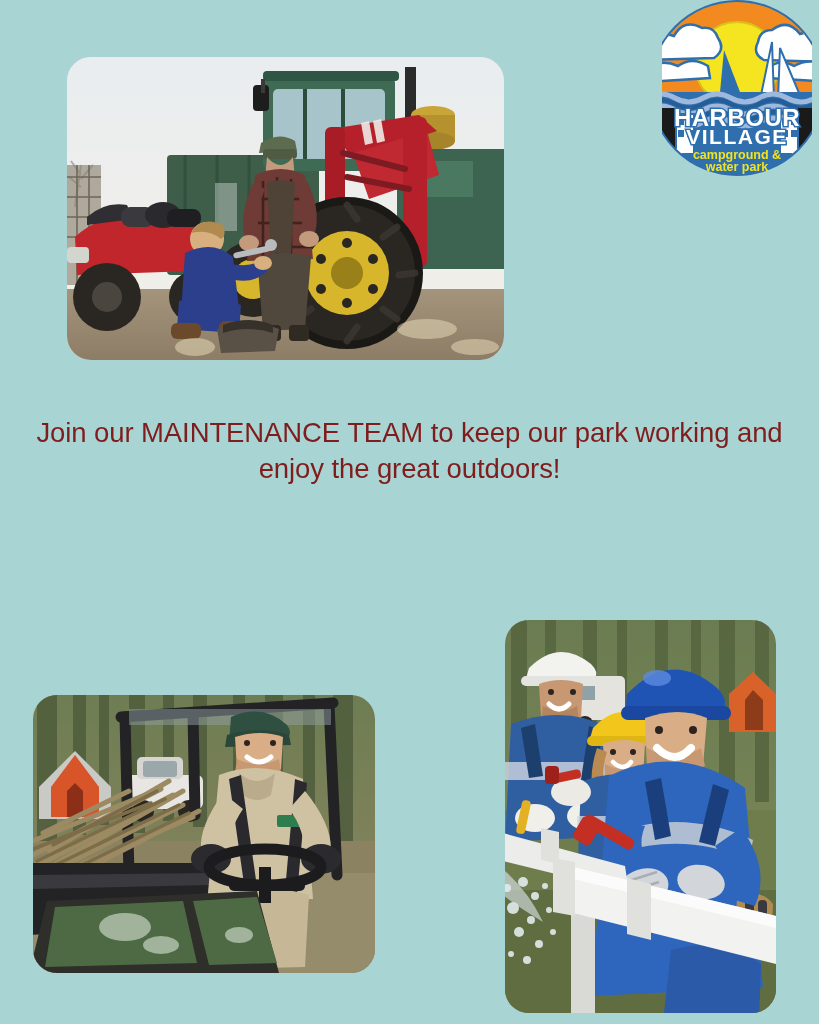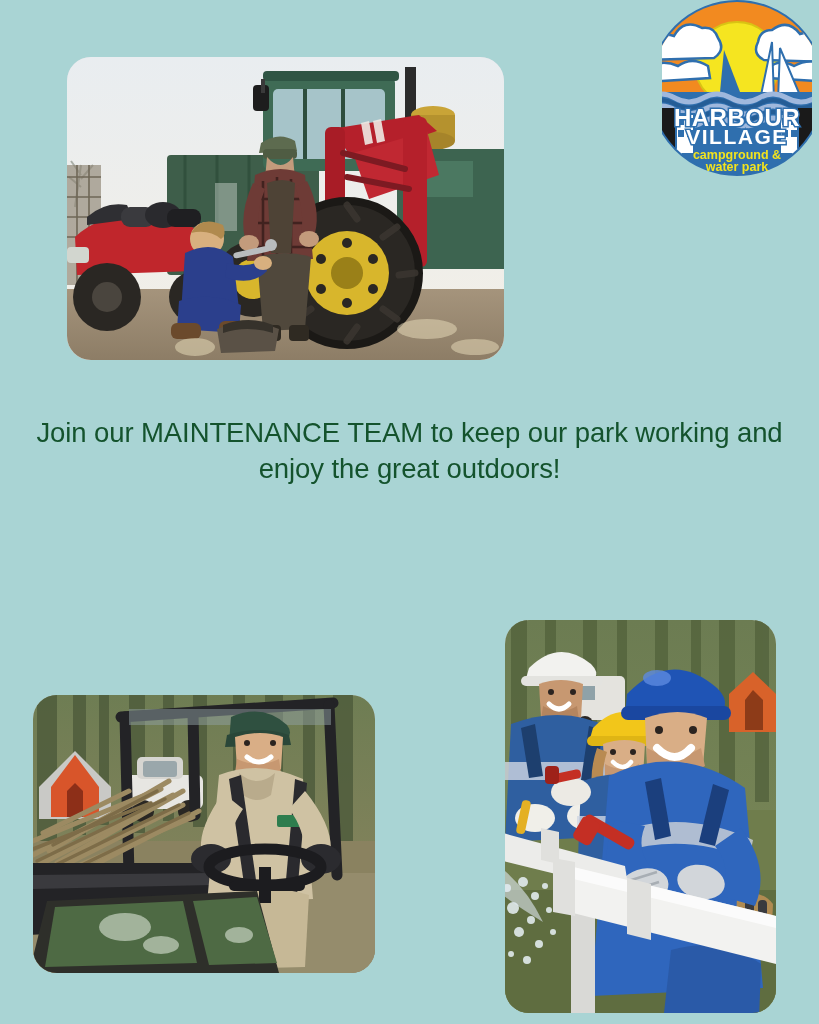--- a/index.html
+++ b/index.html
@@ -62,21 +62,21 @@
     height: 393px;
   }
 
   
   .copy {
     position: absolute;
     left: 0;
     top: 415px;
     width: 819px;
     text-align: center;
-    color: #14532d;
+    color: #7f1d1d;
     font-size: 27.5px;
     line-height: 36px;
     letter-spacing: -0.1px;
     font-weight: 400;
   }
   .copy p {
     margin: 0;
     padding: 0 6px;
   }
   .copy .gap {

